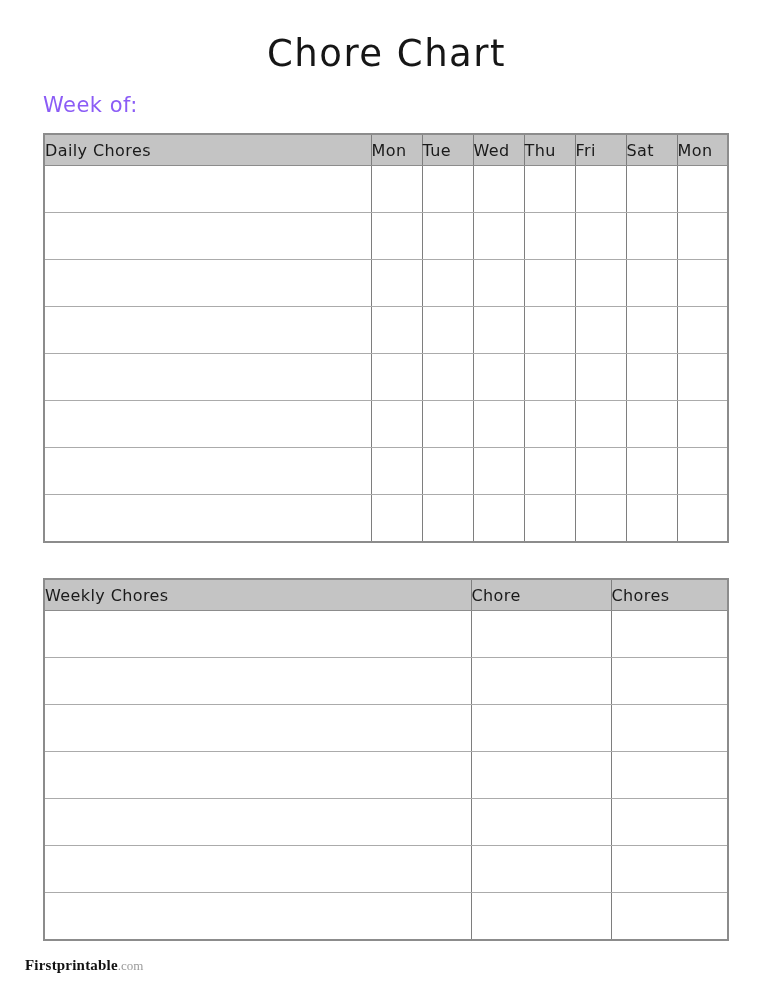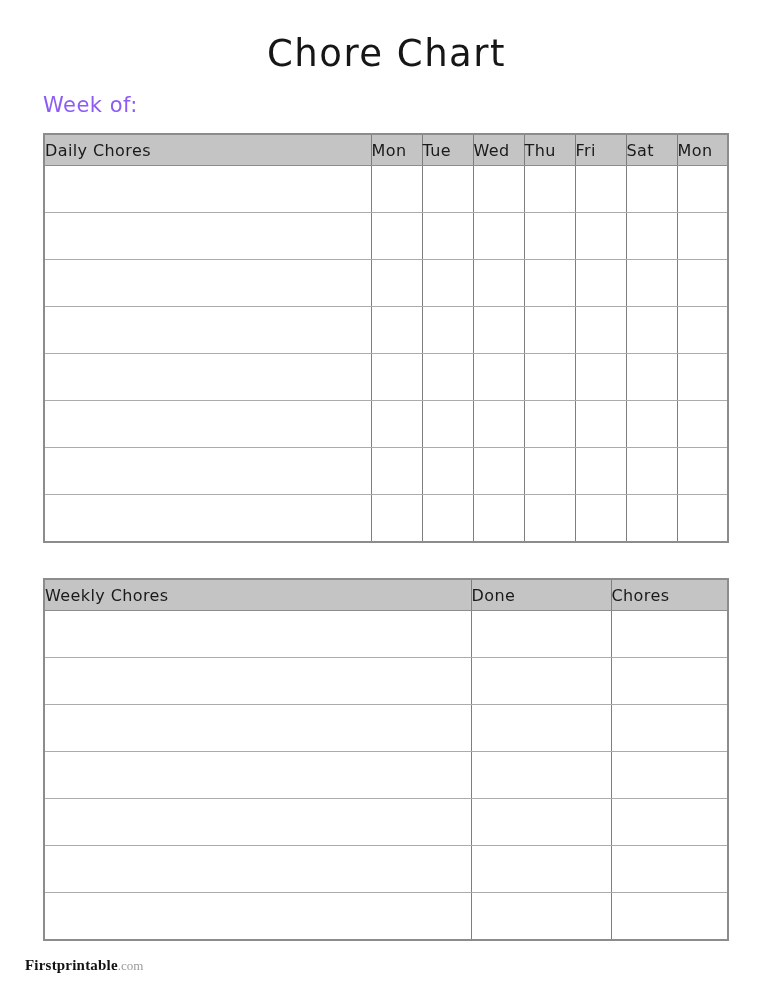--- a/index.html
+++ b/index.html
@@ -199,21 +199,21 @@
 
   <table class="chart" id="weekly-table">
     <colgroup>
       <col style="width:427px">
       <col style="width:140px">
       <col style="width:117px">
     </colgroup>
     <thead>
       <tr>
           <th>Weekly Chores</th>
-          <th>Done</th>
+          <th>Chore</th>
           <th>Chores</th>
         </tr>
     </thead>
     <tbody>
         <tr>
           <td></td>
           <td></td>
           <td></td>
         </tr>
         <tr>

